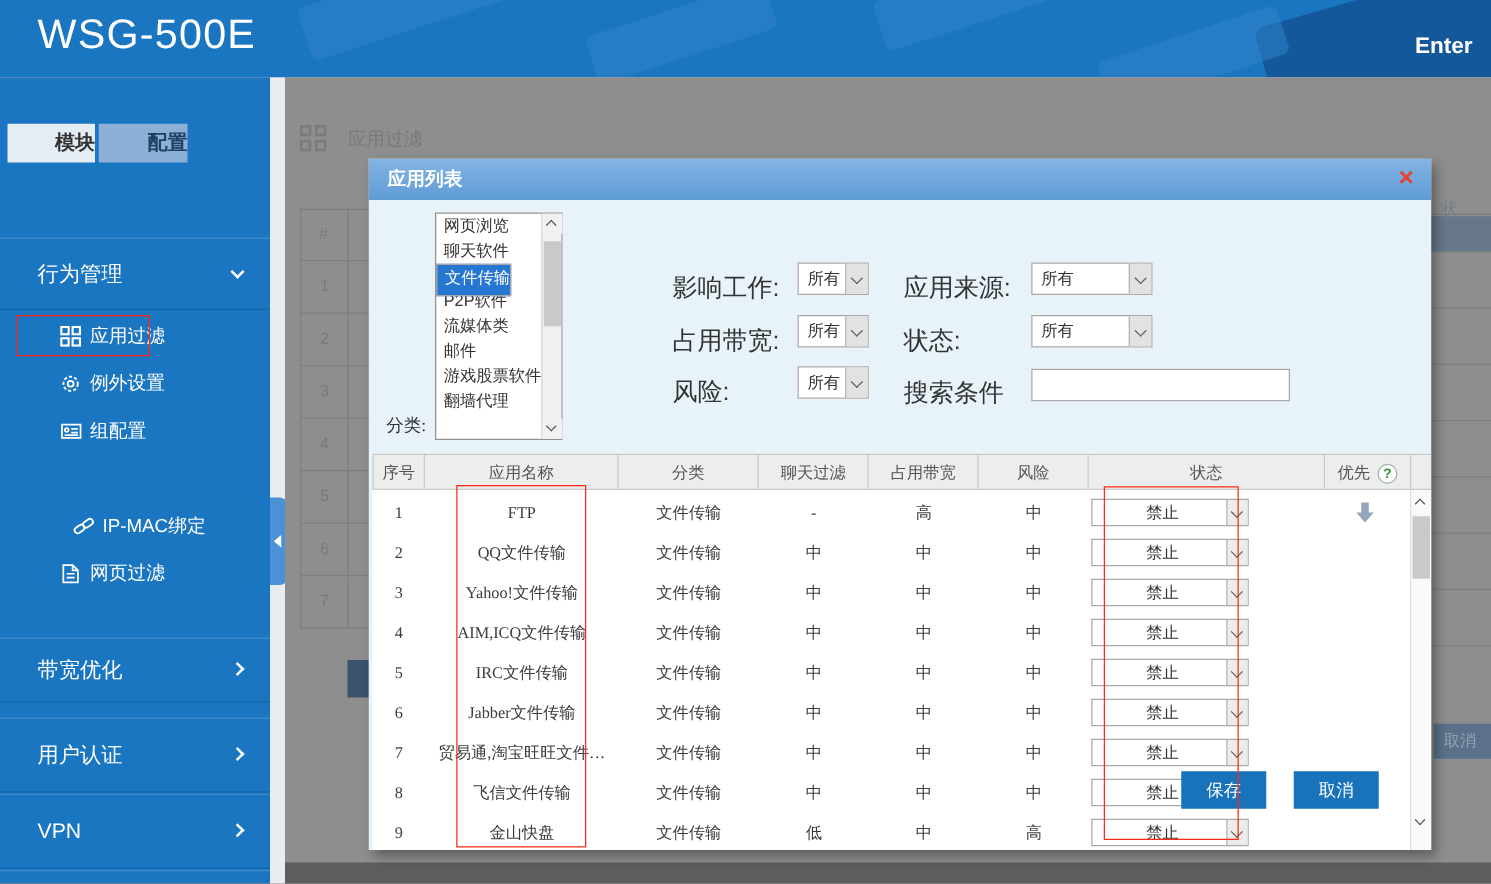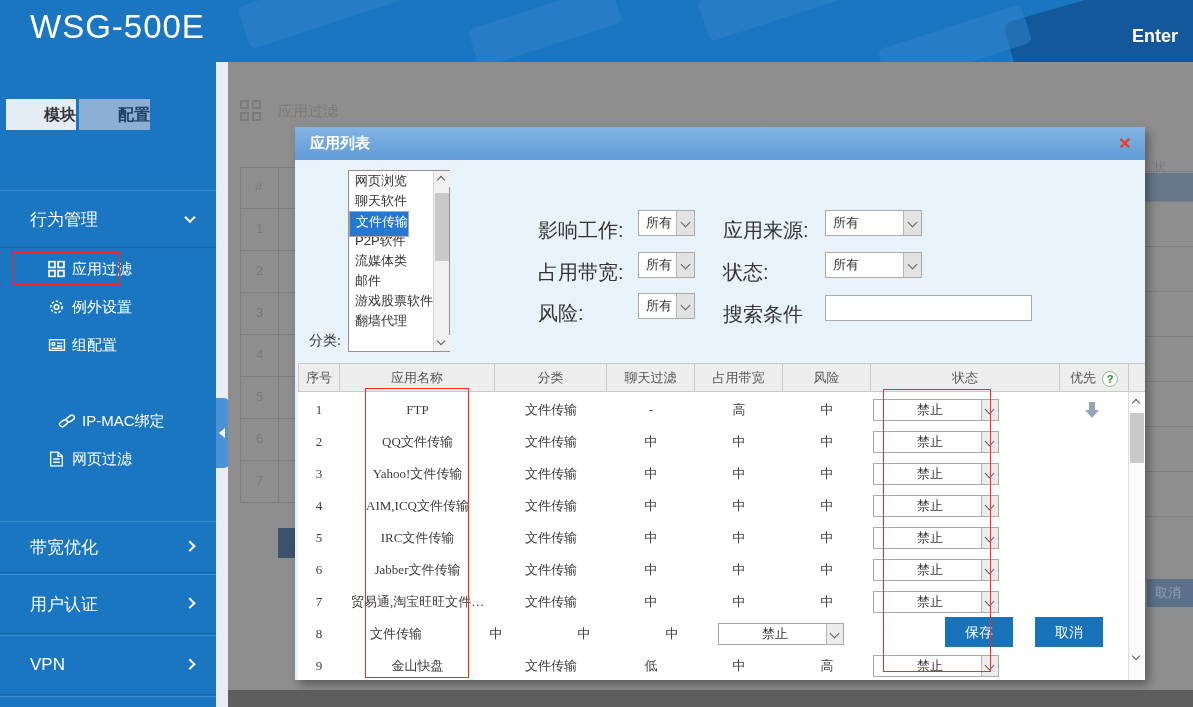--- a/index.html
+++ b/index.html
@@ -154,21 +154,21 @@
       <svg width="17" height="17" viewBox="0 0 16 16">
           <g fill="none" stroke="#fff" stroke-width="1.3">
             <path d="M2.5 1.5h7l4 4v9h-11z"></path>
             <path d="M9.5 1.5v4h4"></path>
             <path d="M5 8h6M5 11h6"></path>
           </g>
         </svg>
       <span class="slabel">网页过滤</span>
     </div>
 
-    <div class="group" style="top:459px;height:52px;">
+    <div class="group" style="top:448px;height:52px;">
       <span class="glabel">带宽优化</span>
       <span class="chev right"></span>
     </div>
     <div class="group" style="top:512px;height:60px;">
       <span class="glabel">用户认证</span>
       <span class="chev right"></span>
     </div>
     <div class="group" style="top:573px;height:60px;">
       <span class="glabel">VPN</span>
       <span class="chev right"></span>
@@ -398,20 +398,21 @@
       <span class="bcell" style="width:189px;position:relative;">
           <span class="row-sel">
             <span class="txt">禁止</span>
             <span class="arr"></span>
           </span>
         </span>
       <span class="bcell" style="width:68px;"></span>
     </div>
     <div class="trow" style="top:491px;">
       <span class="bcell" style="width:42px;">8</span>
+      <span class="bcell" style="width:155px;">飞信文件传输</span>
       <span class="bcell" style="width:112px;">文件传输</span>
       <span class="bcell" style="width:88px;">中</span>
       <span class="bcell" style="width:88px;">中</span>
       <span class="bcell" style="width:88px;">中</span>
       <span class="bcell" style="width:189px;position:relative;">
           <span class="row-sel">
             <span class="txt">禁止</span>
             <span class="arr"></span>
           </span>
         </span>

